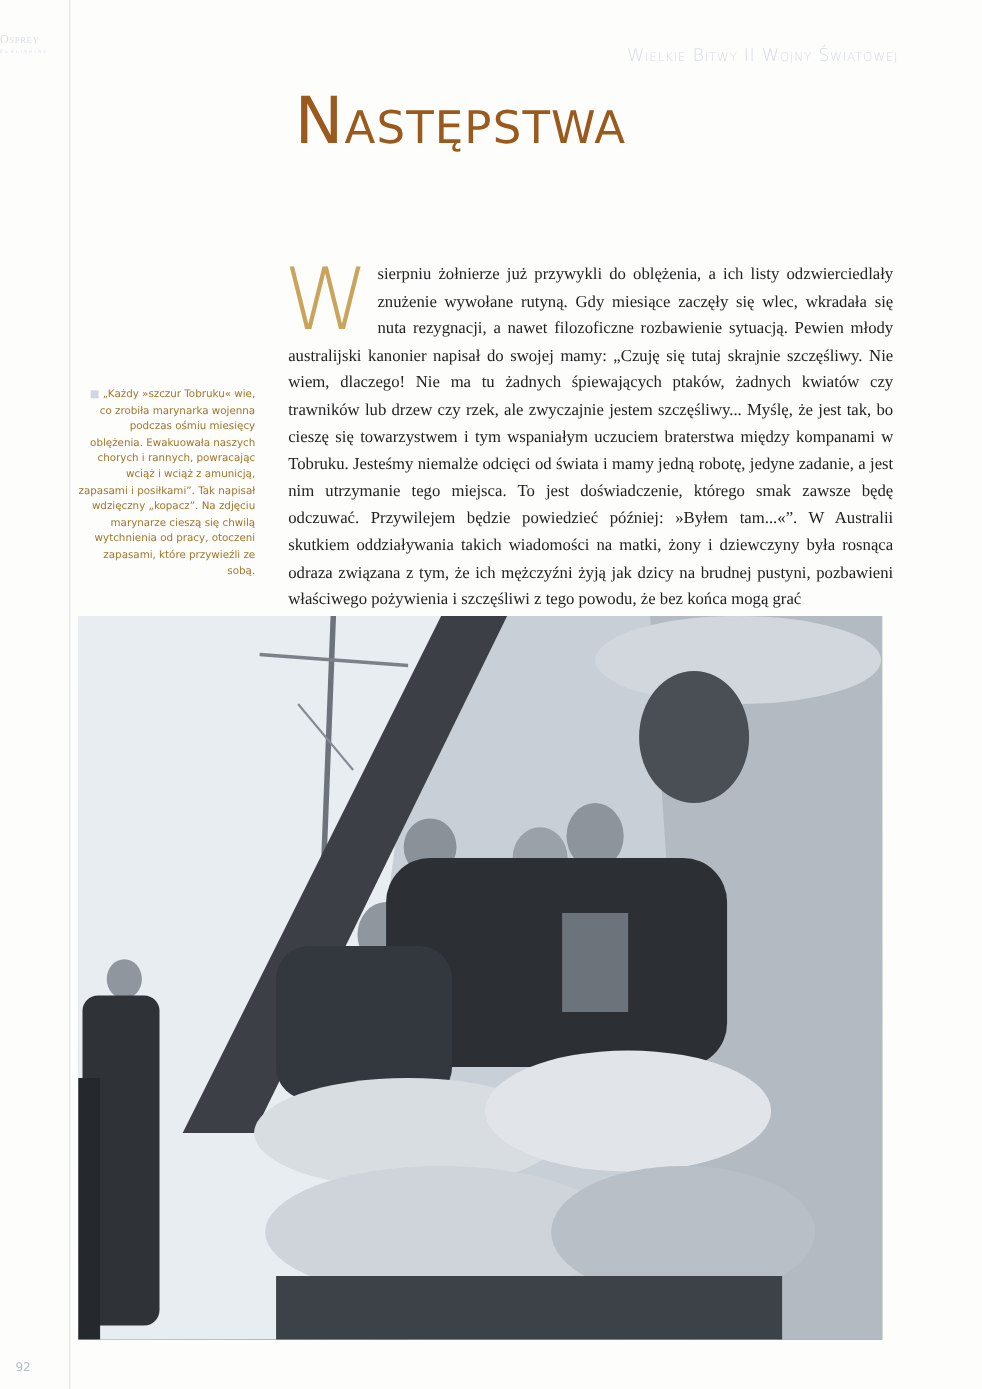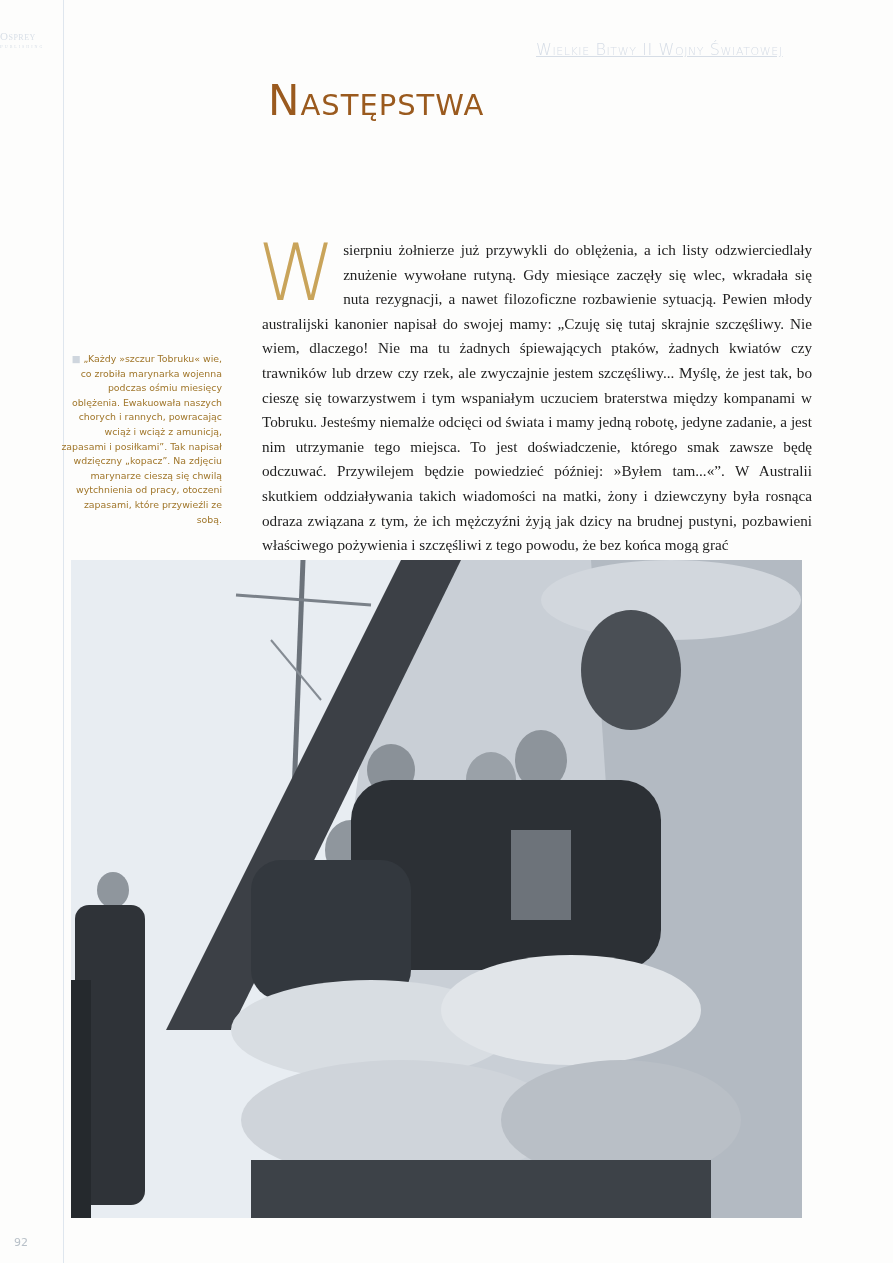--- a/index.html
+++ b/index.html
@@ -12,32 +12,32 @@
     position: absolute; left: 63px; top: 0; width: 1px; height: 1263px;
     background: #dfe6ee;
   }
   .publisher {
     position: absolute; left: 0; top: 30px; width: 60px;
     color: #d8dfe7; font-size: 11px; letter-spacing: 0.5px;
     font-variant: small-caps; font-family: Liberation Serif, serif;
   }
   .publisher .sub { display:block; font-size: 5px; letter-spacing: 2px; margin-top: 2px; }
   .running-head {
-    position: absolute; left: 536px; top: 40px;
+    position: absolute; left: 570px; top: 40px;
     color: #d6dde6; font-size: 16px; font-variant: small-caps;
-    font-family: "DejaVu Sans", sans-serif; font-weight: 300; letter-spacing: 0.6px; text-decoration: underline;
+    font-family: "DejaVu Sans", sans-serif; font-weight: 300; letter-spacing: 0.6px;
   }
   .title {
     position: absolute; left: 268px; top: 80px;
     color: #9a5a1e; font-family: "DejaVu Sans", sans-serif; font-weight: normal;
-    font-size: 42px; font-variant: small-caps; letter-spacing: 1px; margin: 0;
+    font-size: 59px; font-variant: small-caps; letter-spacing: 1px; margin: 0;
     line-height: 1;
   }
   .caption {
-    position: absolute; left: 60px; top: 352px; width: 162px;
+    position: absolute; left: 70px; top: 352px; width: 162px;
     text-align: right; color: #a0762a;
     font-family: "DejaVu Sans", sans-serif; font-size: 9.4px; line-height: 14.6px;
   }
   .caption .bullet { color: #cfd6de; margin-right: 3px; }
   .body-text {
     position: absolute; left: 262px; top: 238px; width: 550px;
     color: #222; font-size: 15.2px; line-height: 24.6px; text-align: justify;
   }
   .dropcap {
     float: left; color: #c9a45a; font-family: "DejaVu Sans", sans-serif;

